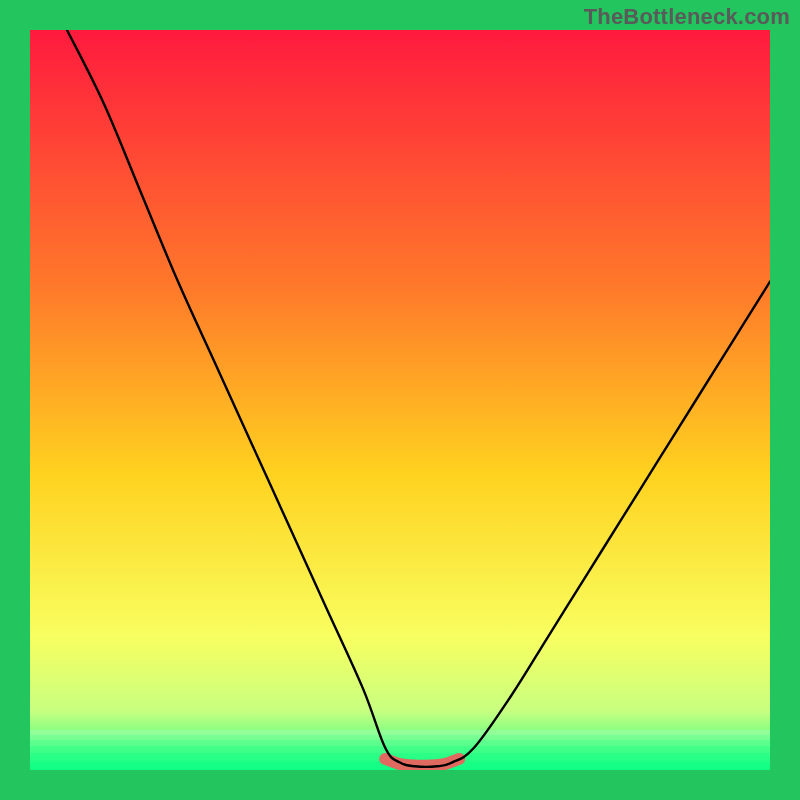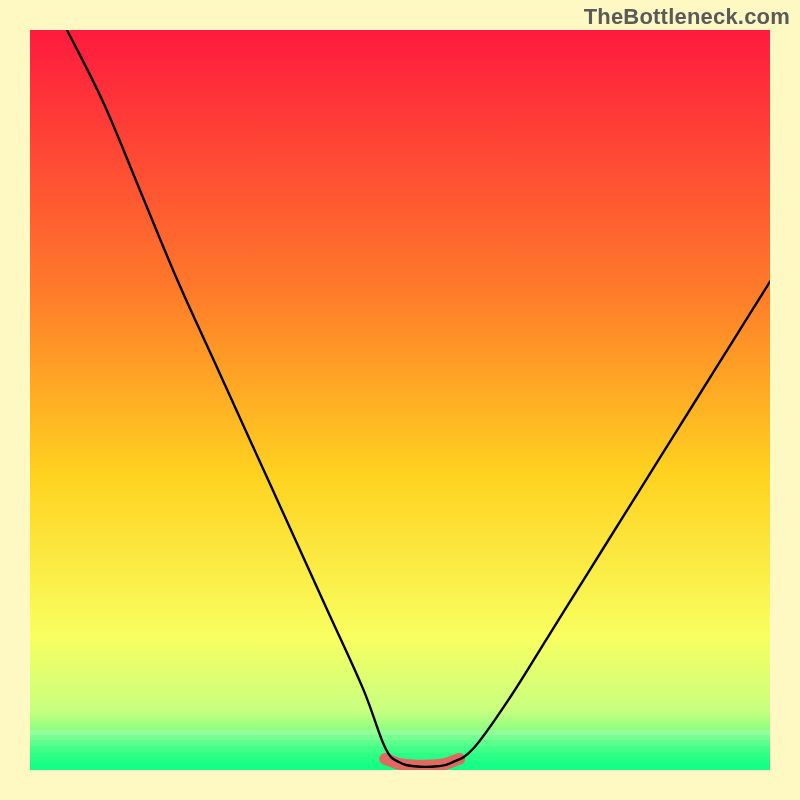--- a/index.html
+++ b/index.html
@@ -8,21 +8,21 @@
     width: 800px;
     height: 800px;
     background: #000;
     overflow: hidden;
     font-family: Arial, Helvetica, sans-serif;
   }
   .frame {
     position: relative;
     width: 800px;
     height: 800px;
-    background: #fef9c3;
+    background: #22c55e;
   }
   .watermark {
     position: absolute;
     top: 4px;
     right: 10px;
     color: #5a5a5a;
     font-size: 22px;
     font-weight: 600;
     letter-spacing: 0.2px;
     z-index: 20;

